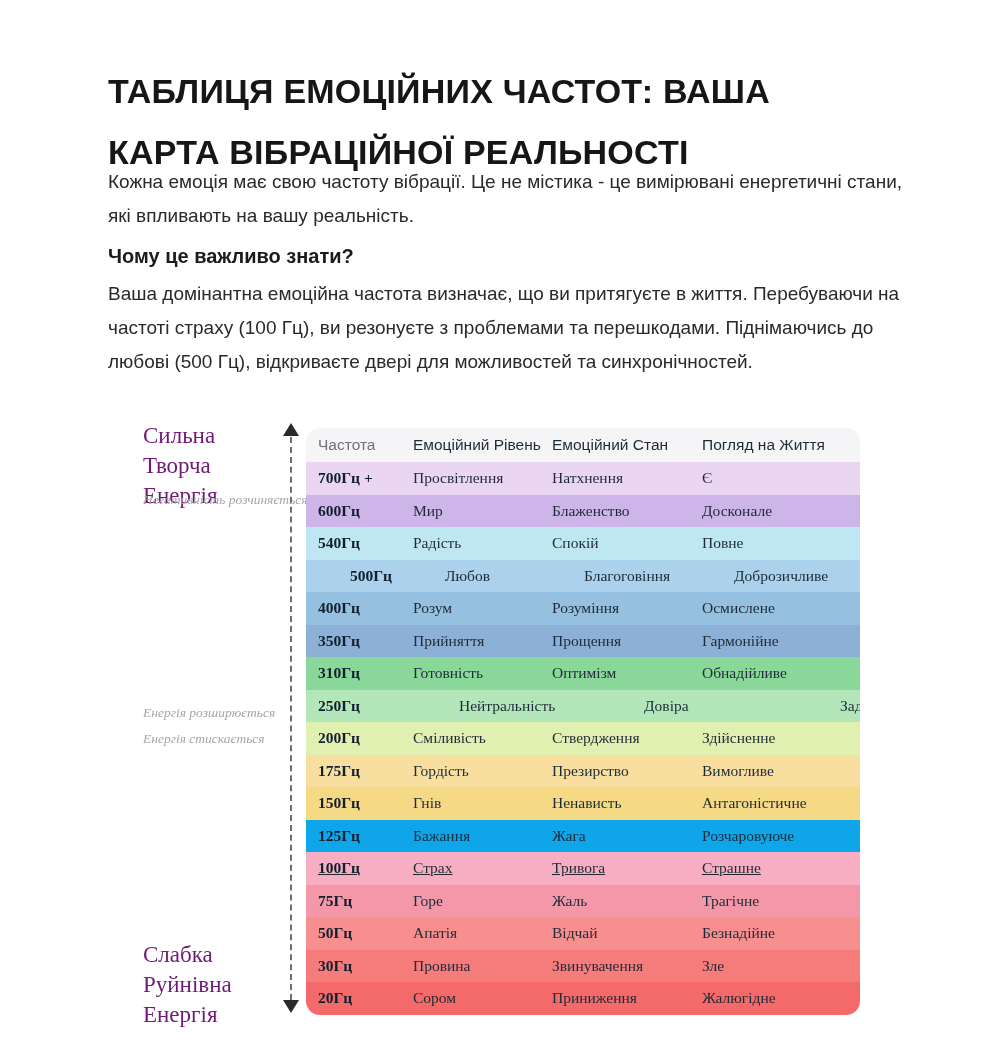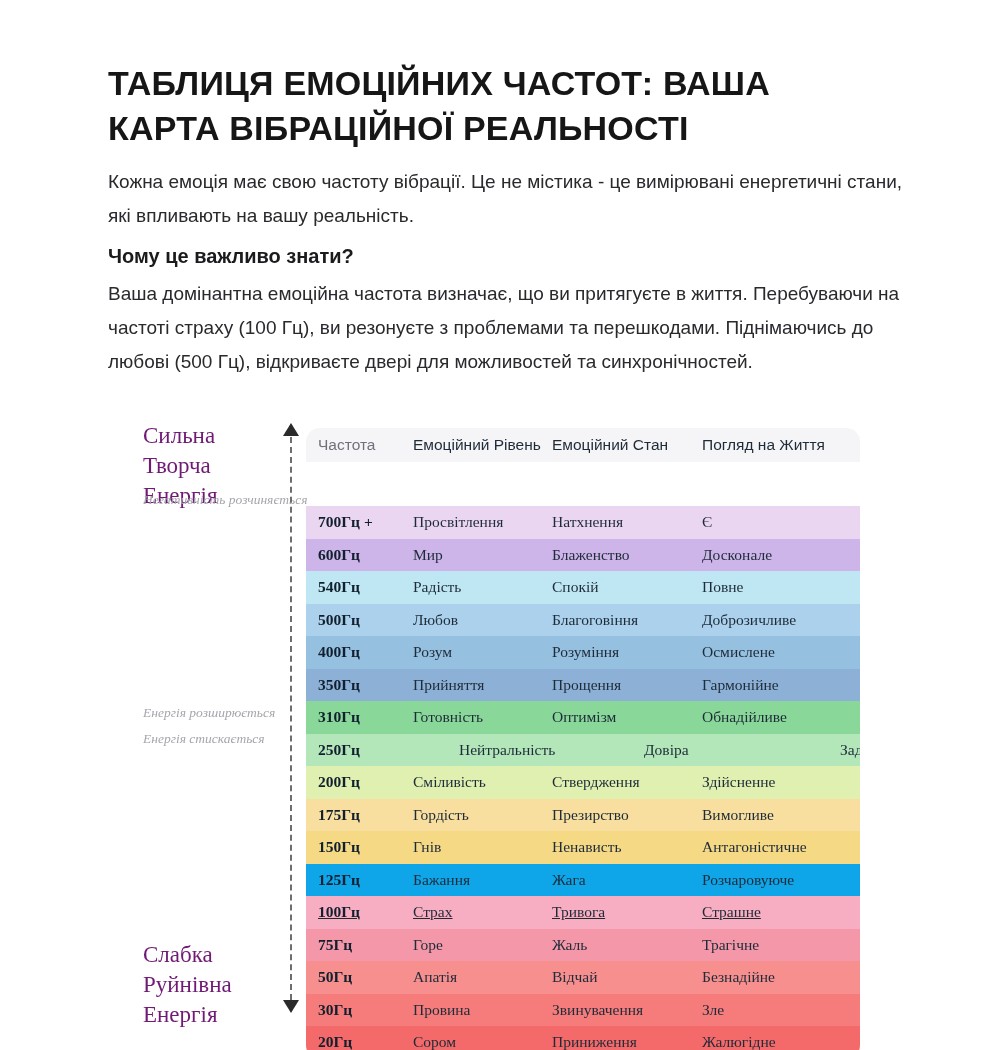--- a/index.html
+++ b/index.html
@@ -10,21 +10,21 @@
     overflow: hidden;
     font-family: "Liberation Sans", sans-serif;
     color: #26262b;
   }
   .abs { position: absolute; }
 
   .page-title {
     left: 108px; top: 38px;
     max-width: 750px;
     font-size: 34px; font-weight: bold;
-    line-height: 45px;
+    line-height: 61px;
     letter-spacing: 0.2px;
     color: #161616;
   }
   .intro {
     left: 108px; top: 146px;
     width: 800px;
     font-size: 19px; line-height: 34px;
     color: #29292e;
   }
   .why-heading {
@@ -132,39 +132,39 @@
 <div class="abs arrow-down"></div>
 
 <div class="abs freq-table">
   <div class="thead">
     <div class="cell c0">Частота</div>
     <div class="cell">Емоційний Рівень</div>
     <div class="cell">Емоційний Стан</div>
     <div class="cell">Погляд на Життя</div>
   </div>
   <div id="table-body">
-      <div class="trow" style="background: rgb(235, 214, 241); margin-top: 44px;">
+      <div class="trow" style="background: rgb(235, 214, 241);">
         <div class="cell c0">700Гц +</div>
         <div class="cell c1">Просвітлення</div>
         <div class="cell c2">Натхнення</div>
         <div class="cell c3">Є</div>
       </div>
       <div class="trow" style="background: rgb(205, 180, 233);">
         <div class="cell c0">600Гц</div>
         <div class="cell c1">Мир</div>
         <div class="cell c2">Блаженство</div>
         <div class="cell c3">Досконале</div>
       </div>
       <div class="trow" style="background: rgb(191, 230, 243);">
         <div class="cell c0">540Гц</div>
         <div class="cell c1">Радість</div>
         <div class="cell c2">Спокій</div>
         <div class="cell c3">Повне</div>
       </div>
-      <div class="trow" style="background: rgb(171, 209, 236);">
+      <div class="trow" style="background: rgb(171, 209, 236); padding-left: 32px;">
         <div class="cell c0">500Гц</div>
         <div class="cell c1">Любов</div>
         <div class="cell c2">Благоговіння</div>
         <div class="cell c3">Доброзичливе</div>
       </div>
       <div class="trow" style="background: rgb(150, 192, 224);">
         <div class="cell c0">400Гц</div>
         <div class="cell c1">Розум</div>
         <div class="cell c2">Розуміння</div>
         <div class="cell c3">Осмислене</div>

